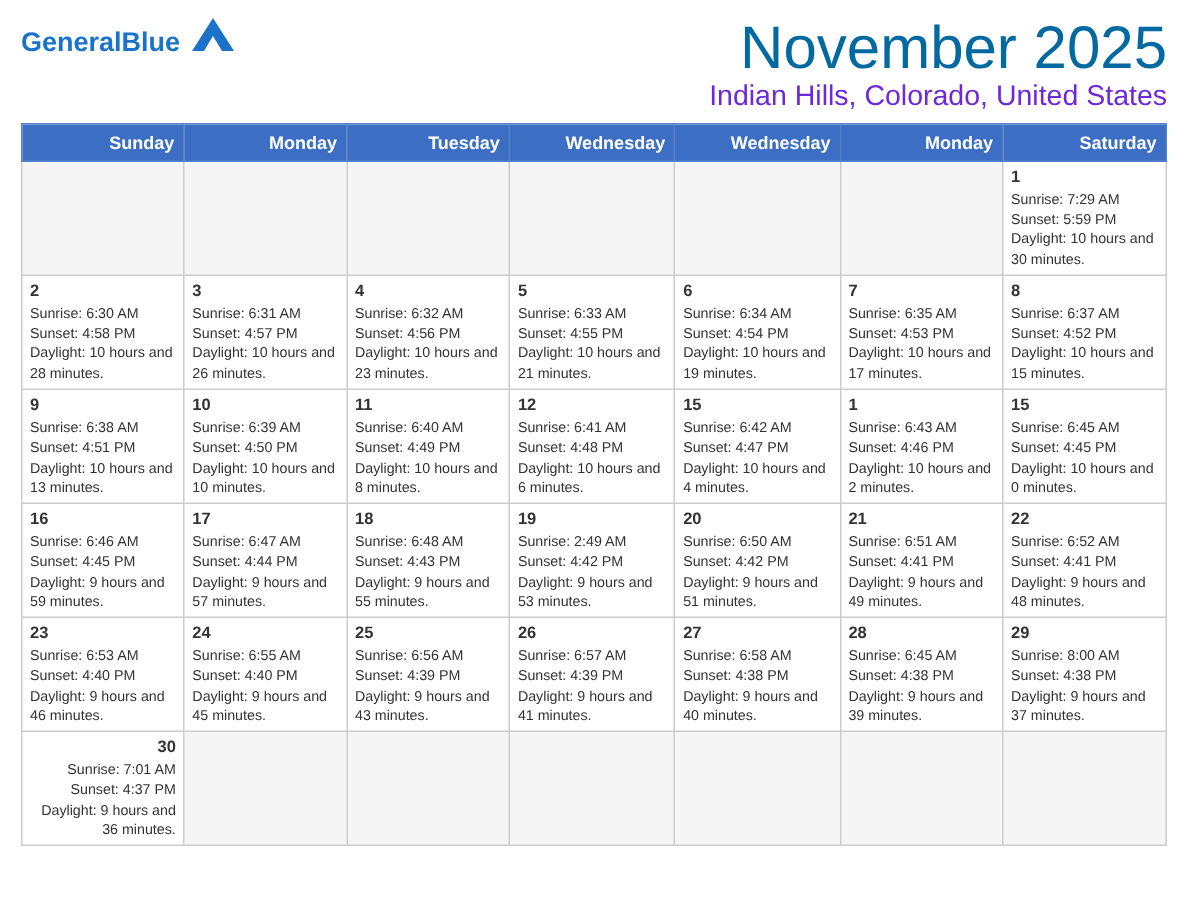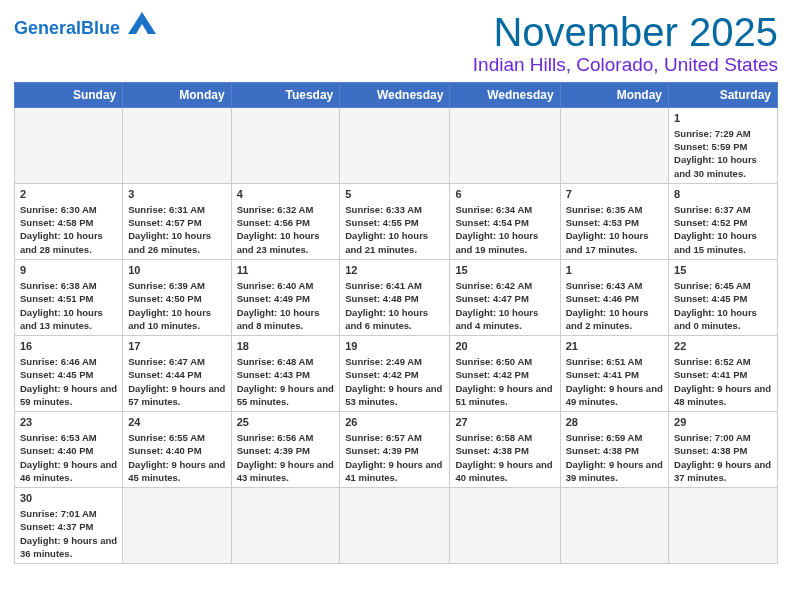--- a/index.html
+++ b/index.html
@@ -87,24 +87,24 @@
     .day-num {
       font-size: 11px;
       font-weight: bold;
       display: block;
       margin-bottom: 1px;
     }
     .day-info {
       font-size: 9.5px;
       color: #333;
       line-height: 1.4;
-      font-weight: bold;
     }
     .last-row td {
       min-height: 55px;
+      text-align: right;
     }
   </style>
 </head>
 <body>
 
 <div class="page">
   <div class="header">
     <div class="logo">
       <div>
         <span class="logo-text">
@@ -334,28 +334,28 @@
           </td>
           <td>
             <span class="day-num">27</span>
             <div class="day-info">Sunrise: 6:58 AM
 Sunset: 4:38 PM
 Daylight: 9 hours
 and 40 minutes.</div>
           </td>
           <td>
             <span class="day-num">28</span>
-            <div class="day-info">Sunrise: 6:59 AM
+            <div class="day-info">Sunrise: 6:45 AM
 Sunset: 4:38 PM
 Daylight: 9 hours
 and 39 minutes.</div>
           </td>
           <td>
             <span class="day-num">29</span>
-            <div class="day-info">Sunrise: 7:00 AM
+            <div class="day-info">Sunrise: 8:00 AM
 Sunset: 4:38 PM
 Daylight: 9 hours
 and 37 minutes.</div>
           </td>
         </tr>
         <tr class="last-row">
           <td>
             <span class="day-num">30</span>
             <div class="day-info">Sunrise: 7:01 AM
 Sunset: 4:37 PM

